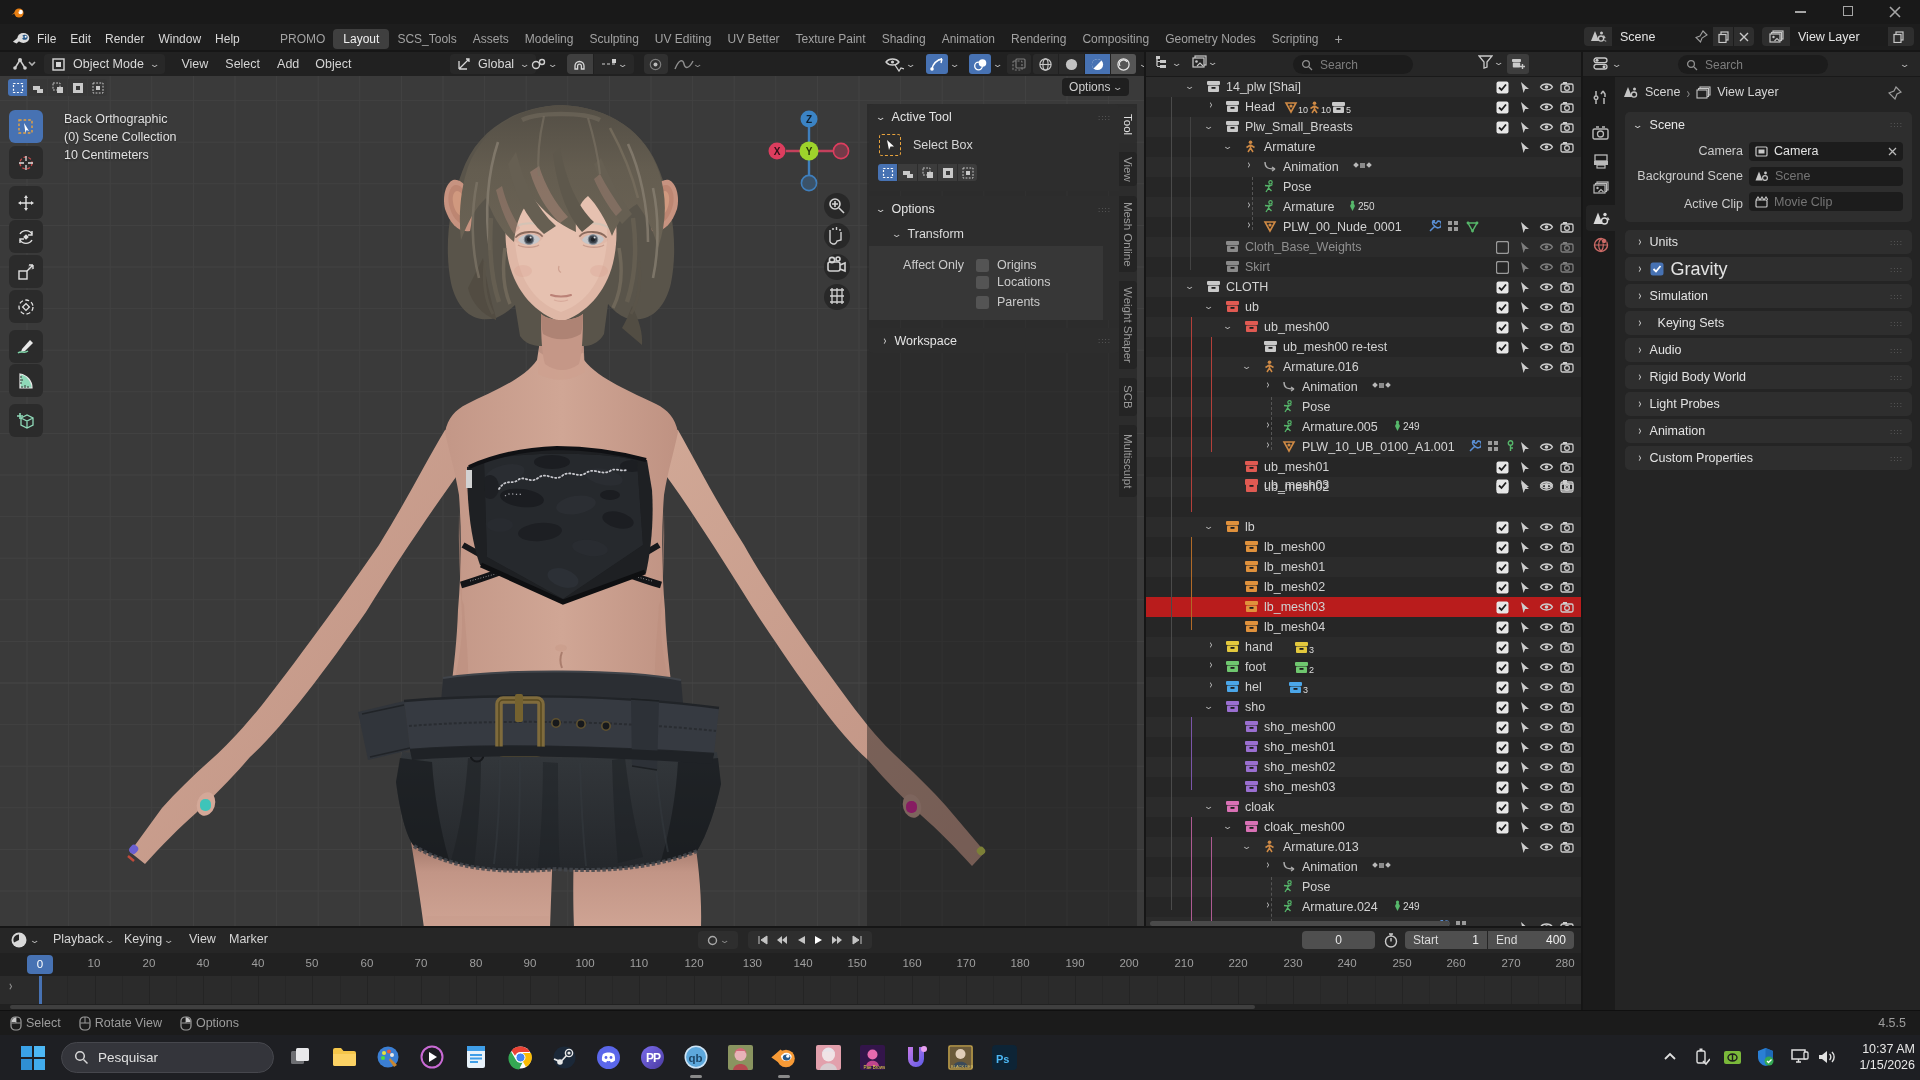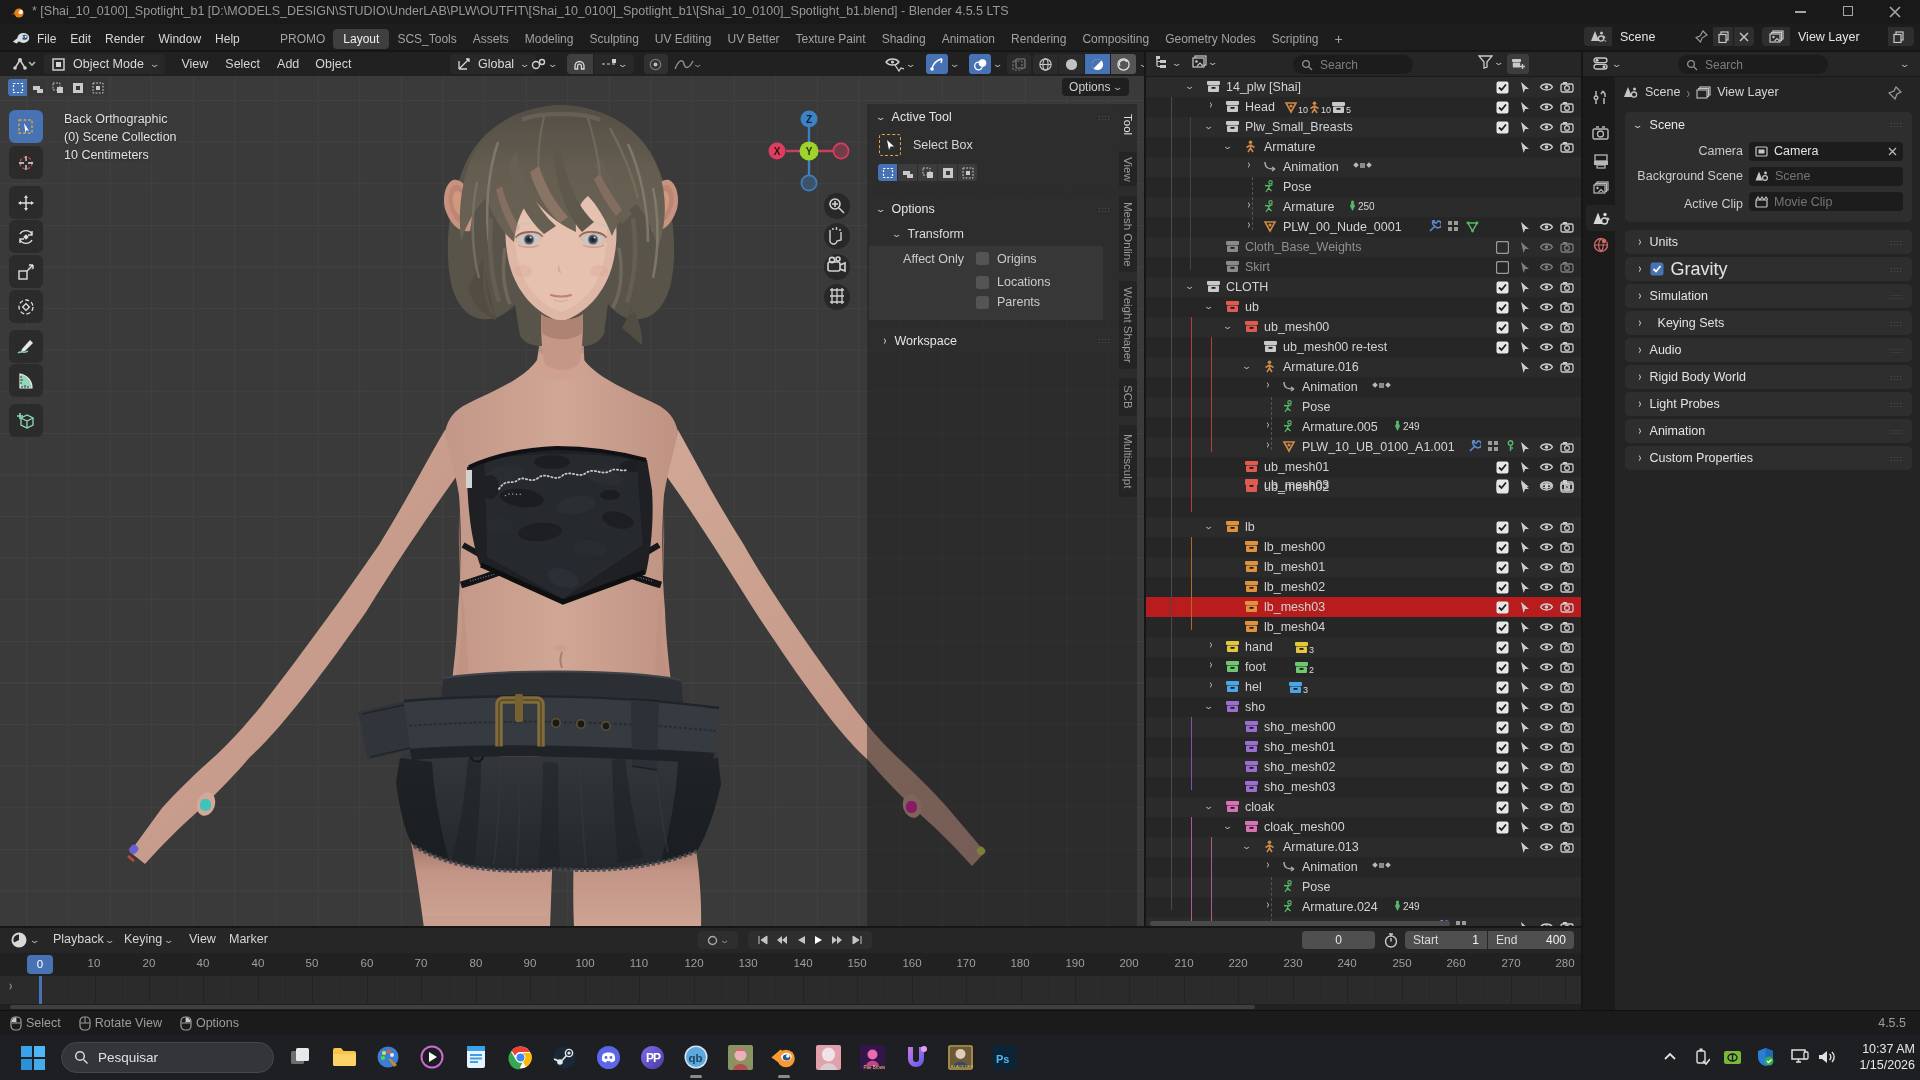--- a/index.html
+++ b/index.html
@@ -10,21 +10,20 @@
 svg{display:block;}
 </style></head>
 <body>
 
 <div class="ab" style="left:0;top:0;width:1920px;height:24px;background:#191919;">
  <svg class="ab" style="left:10px;top:4px" width="16" height="16" viewBox="0 0 16 16">
   <circle cx="9" cy="9" r="4.6" fill="#e87f13"></circle>
       <circle cx="10.6" cy="8" r="2.2" fill="#fff"></circle>
   <path d="M1.5 11 L8 5.5 L10 7 Z" fill="#e87f13"></path>
  </svg>
- <div class="ab txt" style="left:32px;top:4px;color:#989898;font-size:12.5px;">* [Shai_10_0100]_Spotlight_b1 [D:\MODELS_DESIGN\STUDIO\UnderLAB\PLW\OUTFIT\[Shai_10_0100]_Spotlight_b1\[Shai_10_0100]_Spotlight_b1.blend] - Blender 4.5.5 LTS</div>
  <div class="ab" style="left:1795px;top:11px;width:11px;height:1.6px;background:#a6a6a6;"></div>
  <div class="ab" style="left:1843px;top:6px;width:10px;height:10px;border:1.6px solid #a6a6a6;"></div>
  <svg class="ab" style="left:1889px;top:6px" width="12" height="12" viewBox="0 0 12 12">
   <path d="M1 1 L11 11 M11 1 L1 11" stroke="#a6a6a6" stroke-width="1.6"></path>
     </svg>
 </div>
 
 <div class="ab" style="left:0;top:24px;width:1920px;height:28px;background:#1d1d1d;">
  <svg class="ab" style="left:12px;top:5px" width="20" height="18" viewBox="0 0 22 18">
    <ellipse cx="12.5" cy="9" rx="6.5" ry="5.4" fill="#dcdcdc"></ellipse>
@@ -674,21 +673,21 @@
    <div style="height:26px;display:flex;align-items:center;padding-left:8px;">
      <span class="chev" style="margin-right:7px;color:#d0d0d0;">⌄</span>
      <span style="color:#e4e4e4;font-size:12.5px;">Options</span>
      <span style="margin-left:auto;margin-right:8px;color:#6d6d6d;font-size:8px;letter-spacing:1px;">::::</span>
    </div>
    <div style="height:24px;display:flex;align-items:center;padding-left:24px;">
      <span class="chev" style="margin-right:7px;color:#c0c0c0;">⌄</span>
      <span style="color:#dcdcdc;font-size:12.5px;">Transform</span>
    </div>
    <div style="background:#373737;margin:0;padding:6px 0 8px 0;width:234px;">
-     <div style="display:flex;align-items:flex-start;height:20px;">
+     <div style="display:flex;align-items:flex-end;height:20px;">
        <span style="width:95px;text-align:right;color:#cbcbcb;font-size:12.5px;">Affect Only</span>
        <div style="width:13px;height:13px;background:#545454;border-radius:2.5px;margin-left:12px;"></div>
        <span style="color:#cbcbcb;font-size:12.5px;margin-left:8px;">Origins</span>
      </div>
      <div style="display:flex;align-items:center;height:20px;margin-top:0;">
        <span style="width:95px;"></span>
        <div style="width:13px;height:13px;background:#545454;border-radius:2.5px;margin-left:12px;"></div>
        <span style="color:#cbcbcb;font-size:12.5px;margin-left:8px;">Locations</span>
      </div>
      <div style="display:flex;align-items:center;height:20px;margin-top:0;">
@@ -2355,21 +2354,21 @@
     <span class="ab" style="left:189px;top:29px;width:28px;text-align:center;color:#9f9f9f;font-size:11.5px;">40</span>
     <span class="ab" style="left:244px;top:29px;width:28px;text-align:center;color:#9f9f9f;font-size:11.5px;">40</span>
     <span class="ab" style="left:298px;top:29px;width:28px;text-align:center;color:#9f9f9f;font-size:11.5px;">50</span>
     <span class="ab" style="left:353px;top:29px;width:28px;text-align:center;color:#9f9f9f;font-size:11.5px;">60</span>
     <span class="ab" style="left:407px;top:29px;width:28px;text-align:center;color:#9f9f9f;font-size:11.5px;">70</span>
     <span class="ab" style="left:462px;top:29px;width:28px;text-align:center;color:#9f9f9f;font-size:11.5px;">80</span>
     <span class="ab" style="left:516px;top:29px;width:28px;text-align:center;color:#9f9f9f;font-size:11.5px;">90</span>
     <span class="ab" style="left:571px;top:29px;width:28px;text-align:center;color:#9f9f9f;font-size:11.5px;">100</span>
     <span class="ab" style="left:625px;top:29px;width:28px;text-align:center;color:#9f9f9f;font-size:11.5px;">110</span>
     <span class="ab" style="left:680px;top:29px;width:28px;text-align:center;color:#9f9f9f;font-size:11.5px;">120</span>
-    <span class="ab" style="left:734px;top:29px;width:28px;text-align:center;color:#9f9f9f;font-size:11.5px;">130</span>
+    <span class="ab" style="left:734px;top:29px;width:28px;text-align:right;color:#9f9f9f;font-size:11.5px;">130</span>
     <span class="ab" style="left:789px;top:29px;width:28px;text-align:center;color:#9f9f9f;font-size:11.5px;">140</span>
     <span class="ab" style="left:843px;top:29px;width:28px;text-align:center;color:#9f9f9f;font-size:11.5px;">150</span>
     <span class="ab" style="left:898px;top:29px;width:28px;text-align:center;color:#9f9f9f;font-size:11.5px;">160</span>
     <span class="ab" style="left:952px;top:29px;width:28px;text-align:center;color:#9f9f9f;font-size:11.5px;">170</span>
     <span class="ab" style="left:1006px;top:29px;width:28px;text-align:center;color:#9f9f9f;font-size:11.5px;">180</span>
     <span class="ab" style="left:1061px;top:29px;width:28px;text-align:center;color:#9f9f9f;font-size:11.5px;">190</span>
     <span class="ab" style="left:1115px;top:29px;width:28px;text-align:center;color:#9f9f9f;font-size:11.5px;">200</span>
     <span class="ab" style="left:1170px;top:29px;width:28px;text-align:center;color:#9f9f9f;font-size:11.5px;">210</span>
     <span class="ab" style="left:1224px;top:29px;width:28px;text-align:center;color:#9f9f9f;font-size:11.5px;">220</span>
     <span class="ab" style="left:1279px;top:29px;width:28px;text-align:center;color:#9f9f9f;font-size:11.5px;">230</span>

